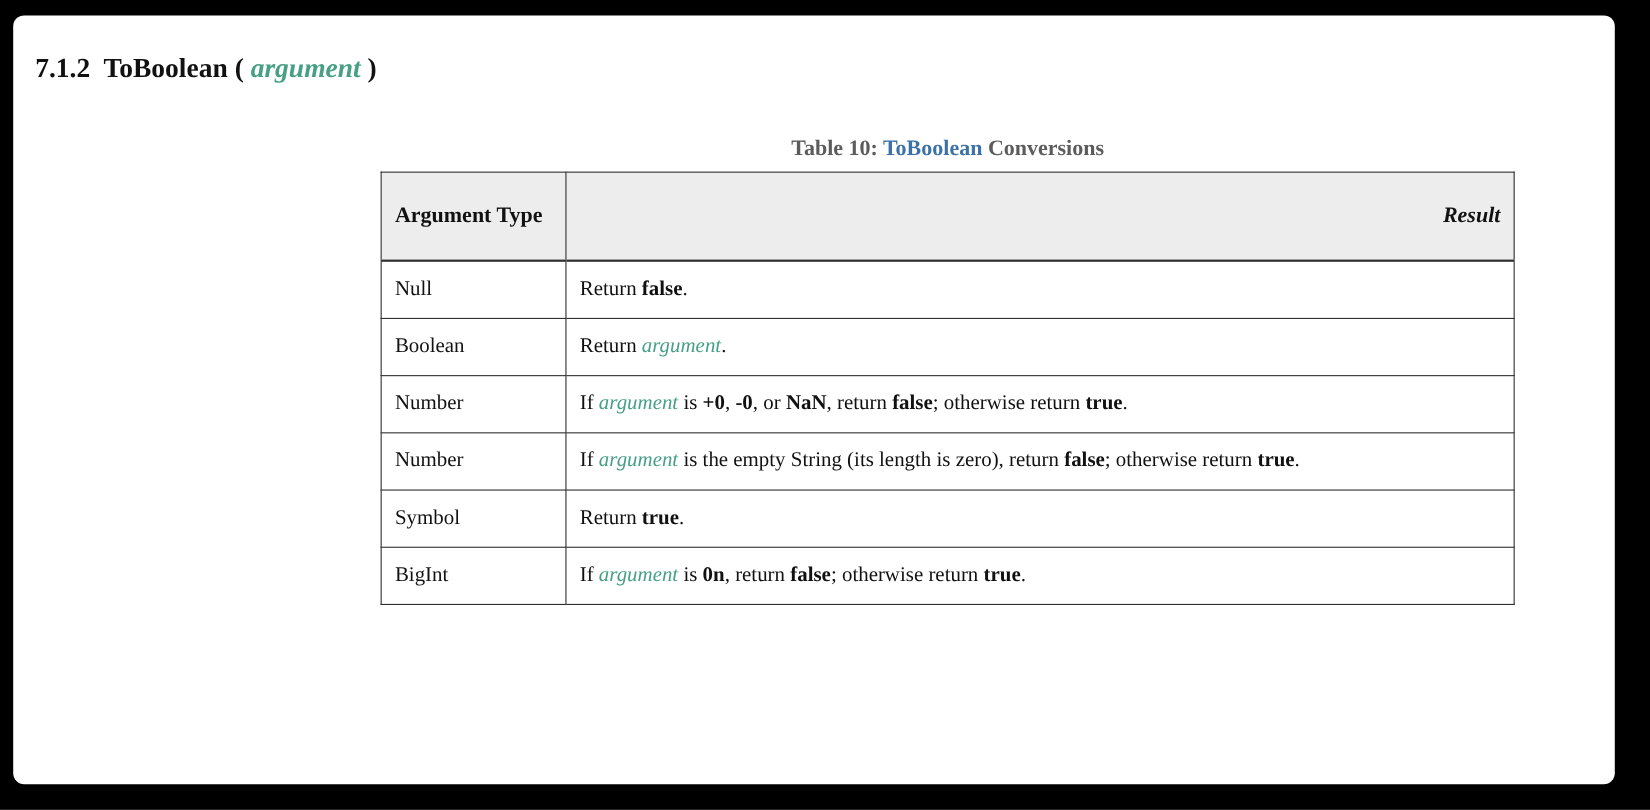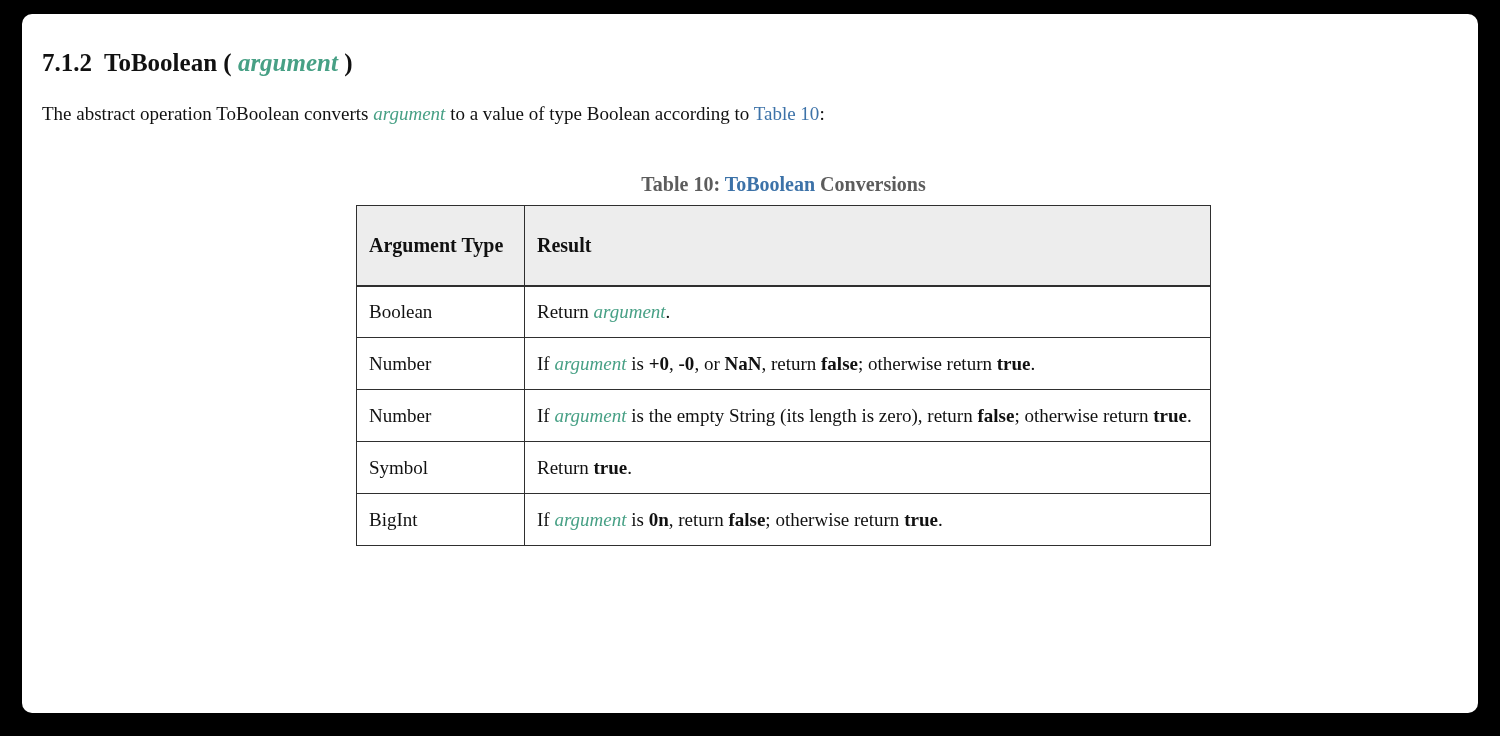--- a/index.html
+++ b/index.html
@@ -14,21 +14,21 @@
   }
   * { margin: 0; padding: 0; box-sizing: border-box; }
   html, body {
     width: 1500px; height: 736px;
     background: var(--page-bg);
     font-family: "Liberation Serif", "DejaVu Serif", serif;
     overflow: hidden;
   }
   .card {
     position: absolute;
-    left: 22px; top: 14px;
+    left: 12px; top: 14px;
     width: 1456px; height: 699px;
     background: var(--card-bg);
     border-radius: 10px;
     padding: 34px 20px 0 20px;
     color: var(--text-color);
   }
   .rich { white-space: pre-wrap; }
   .heading {
     font-size: 25px;
     font-weight: bold;
@@ -40,21 +40,21 @@
     line-height: 1.3;
   }
   .seg-b { font-weight: bold; }
   .seg-var { color: var(--var-color); font-style: italic; }
   a.seg-link { color: var(--link-color); text-decoration: none; cursor: pointer; }
   .heading .seg-var { font-weight: bold; }
 
   .table-figure {
     margin-top: 46px;
     margin-left: 314px;
-    width: 855px;
+    width: 1031px;
   }
   .caption {
     text-align: center;
     font-size: 20px;
     font-weight: bold;
     color: var(--caption-color);
     margin-bottom: 9px;
   }
   table.conversions {
     border-collapse: collapse;
@@ -67,44 +67,47 @@
     text-align: left;
     vertical-align: middle;
   }
   table.conversions thead th {
     background: var(--header-bg);
     font-size: 20px;
     font-weight: bold;
     border-bottom-width: 2px;
     padding: 28px 12px;
   }
-  table.conversions thead th.col-result { text-align: left; }
+  table.conversions thead th.col-result { text-align: right; font-style: italic; }
   table.conversions td.type-cell { width: 168px; }
   table.conversions td { height: 52px; }
 </style>
 </head>
 <body>
 
 <div class="card">
 
   <h1 class="heading rich"><span>7.1.2  ToBoolean ( </span><span class="seg-var">argument</span><span> )</span></h1>
 
-  <p class="para rich"><span>The abstract operation ToBoolean converts </span><span class="seg-var">argument</span><span> to a value of type Boolean according to </span><a class="seg-link">Table 10</a><span>:</span></p>
 
   <figure class="table-figure">
     <figcaption class="caption rich"><span>Table 10: </span><a class="seg-link">ToBoolean</a><span> Conversions</span></figcaption>
 
     <table class="conversions">
       <thead>
         <tr>
           <th class="col-type">Argument Type</th>
           <th class="col-result">Result</th>
         </tr>
       </thead>
       <tbody id="table-body">
+          <tr>
+            <td class="type-cell">Null</td>
+            <td class="result-cell rich"><span>Return </span><span class="seg-b">false</span><span>.</span></td>
+          </tr>
           <tr>
             <td class="type-cell">Boolean</td>
             <td class="result-cell rich"><span>Return </span><span class="seg-var">argument</span><span>.</span></td>
           </tr>
           <tr>
             <td class="type-cell">Number</td>
             <td class="result-cell rich"><span>If </span><span class="seg-var">argument</span><span> is </span><span class="seg-b">+0</span><span>, </span><span class="seg-b">-0</span><span>, or </span><span class="seg-b">NaN</span><span>, return </span><span class="seg-b">false</span><span>; otherwise return </span><span class="seg-b">true</span><span>.</span></td>
           </tr>
           <tr>
             <td class="type-cell">Number</td>

